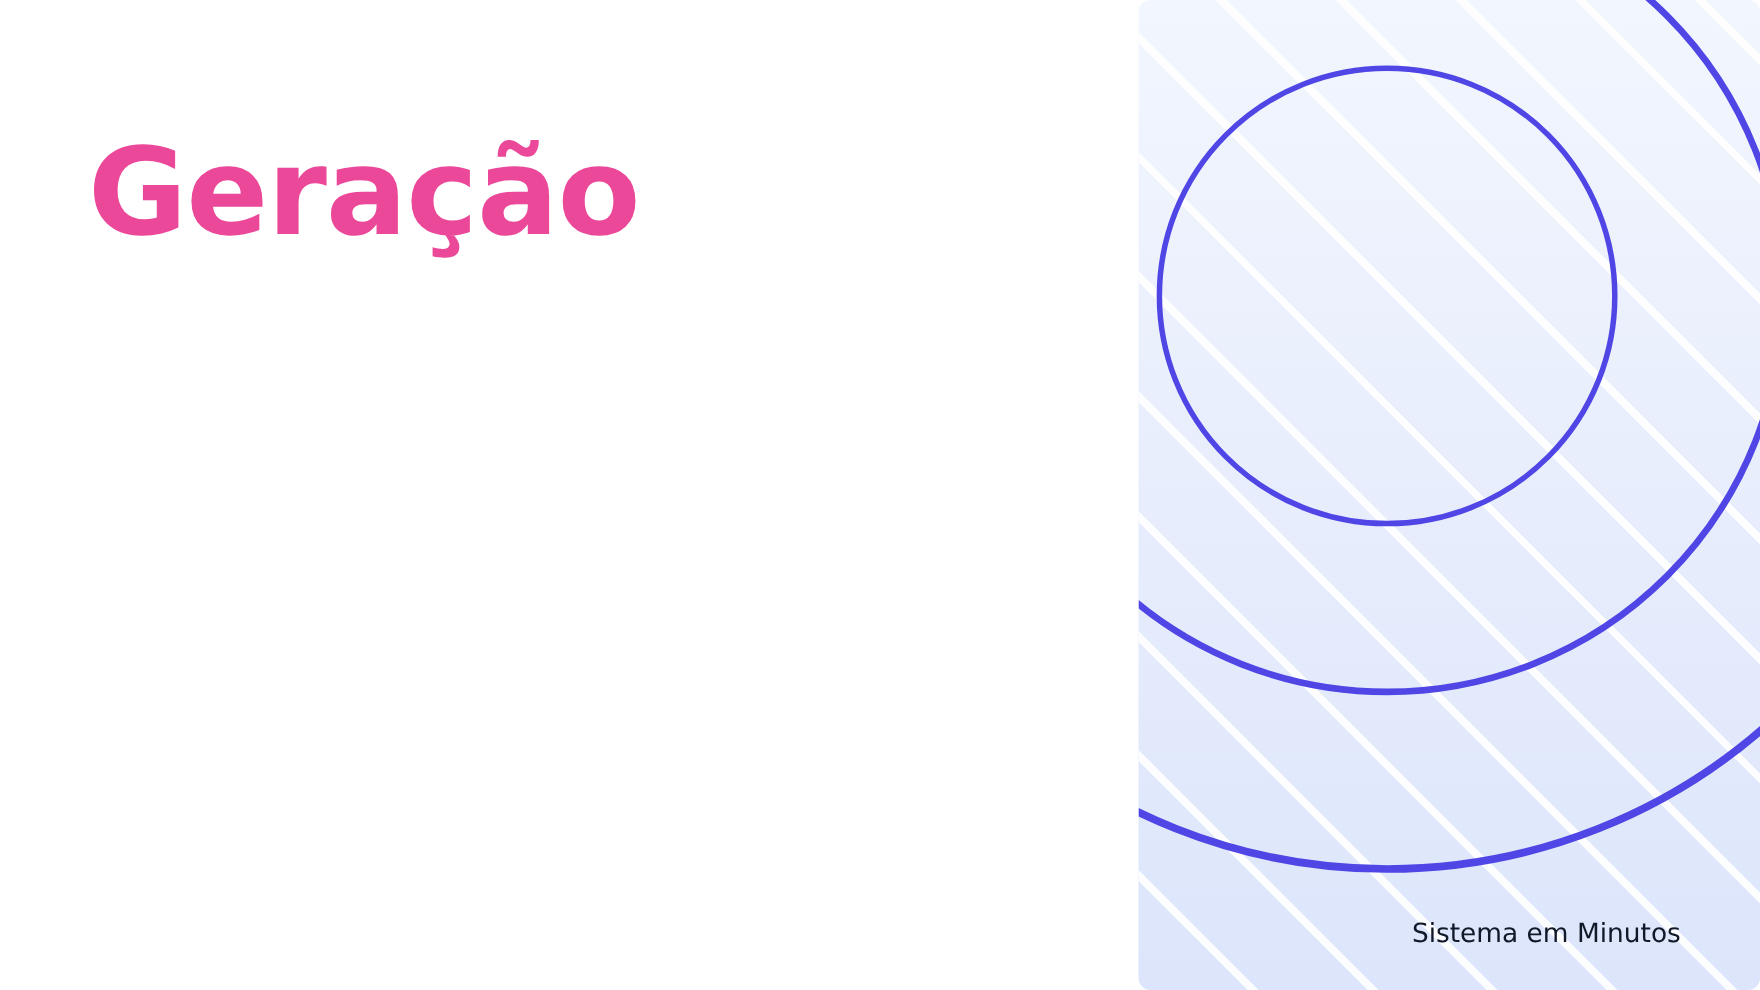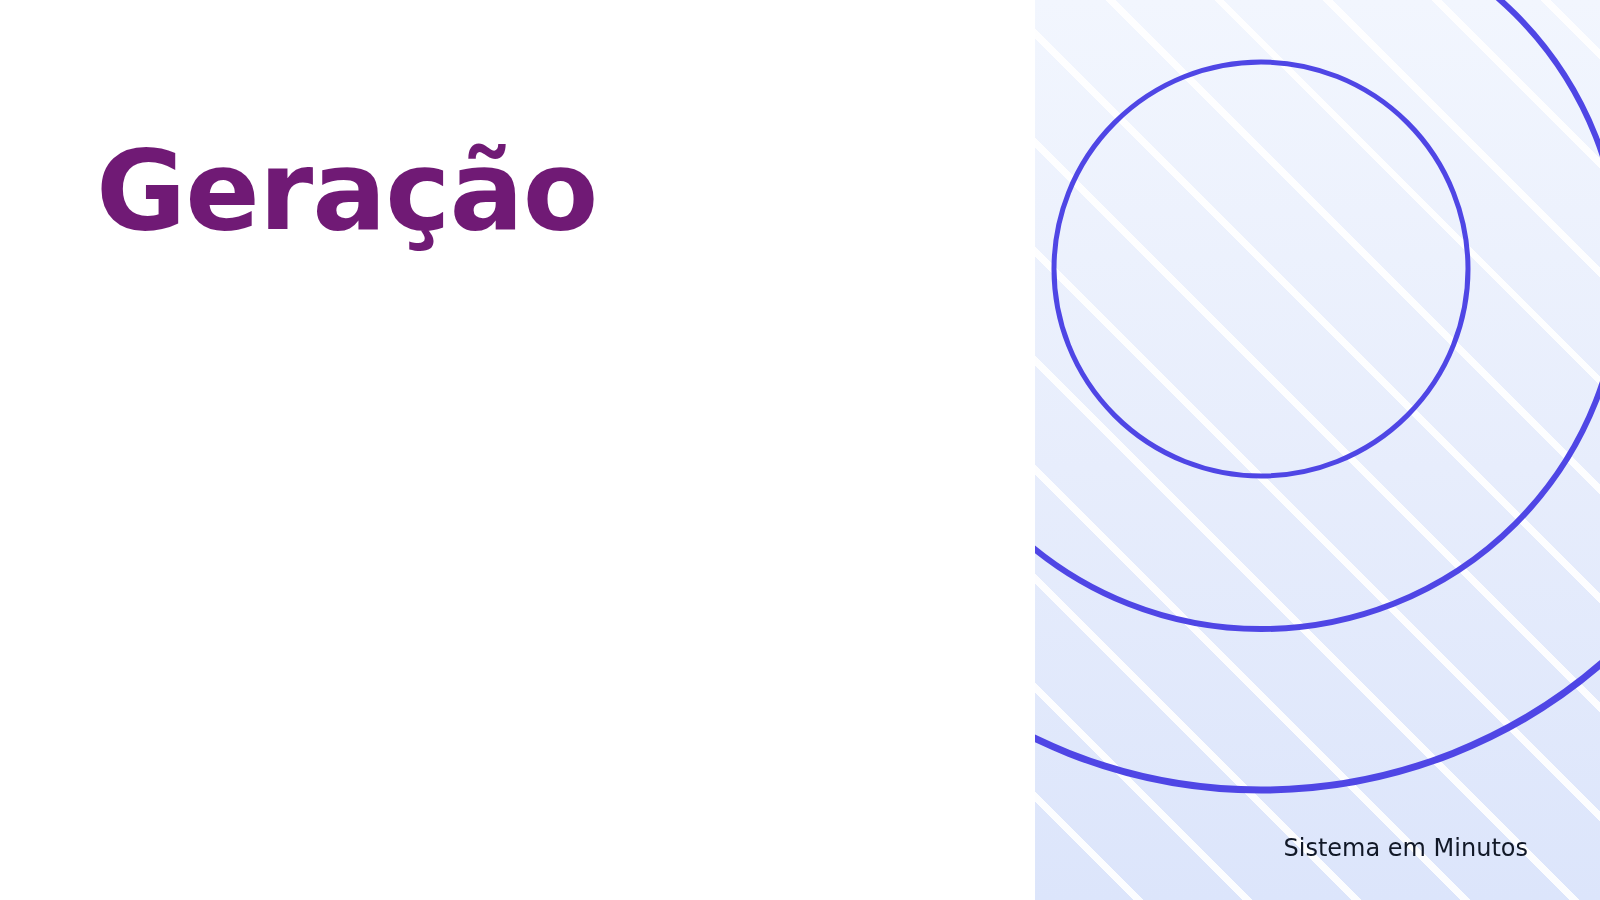--- a/index.html
+++ b/index.html
@@ -26,26 +26,26 @@
     top: 0;
     width: 1035px;
     height: 900px;
     box-sizing: border-box;
     padding: 0;
   }
   .slide-title {
     position: absolute;
     left: 80px;
     top: 118px;
-    margin: 16px;
+    margin: 0;
     font-size: 110px;
     font-weight: 700;
     line-height: 1.05;
     letter-spacing: -1px;
-    color: #701a75;
+    color: #ec4899;
     white-space: nowrap;
   }
   .slide-subtitle {
     position: absolute;
     left: 80px;
     top: 285px;
     margin: 0;
     width: 1020px;
     font-size: 34px;
     font-weight: 400;
@@ -55,20 +55,21 @@
 
   
   .art-panel {
     position: absolute;
     left: 1035px;
     top: 0;
     width: 565px;
     height: 900px;
     overflow: hidden;
     background: linear-gradient(180deg, #f2f6fe 0%, #e7edfc 52%, #dce5fb 100%);
+    border-radius: 11px;
   }
   .art-stripes {
     position: absolute;
     inset: 0;
     background-image: repeating-linear-gradient(
       45deg,
       rgba(255,255,255,0) 0px,
       rgba(255,255,255,0) 70px,
       rgba(255,255,255,0.92) 70px,
       rgba(255,255,255,0.92) 77px

